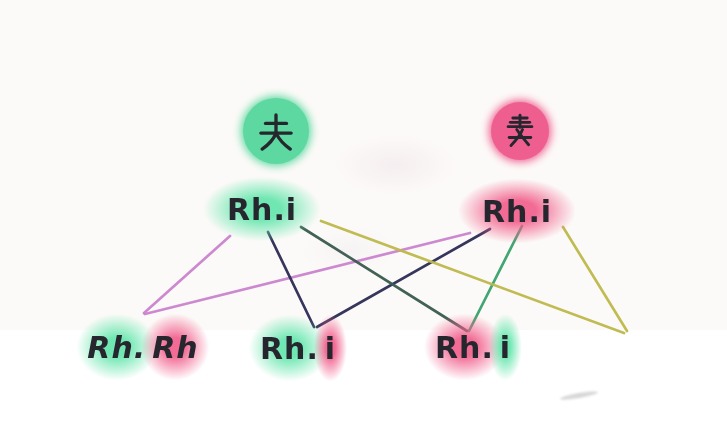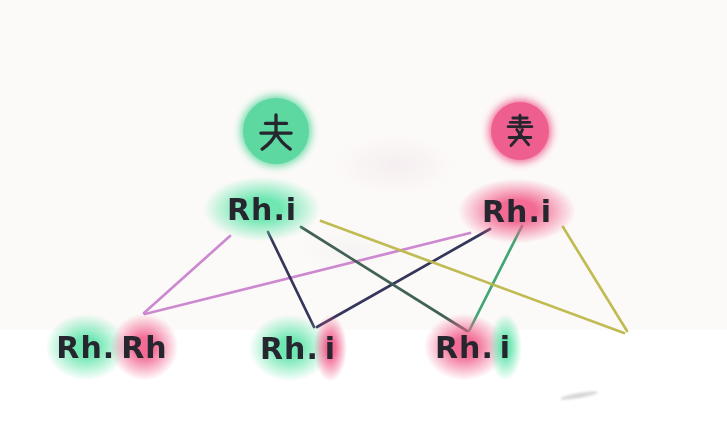--- a/index.html
+++ b/index.html
@@ -95,21 +95,21 @@
       <path d="M 41 46 Q 53 64 74 88"></path>
       <path d="M 20 68 H 80"></path>
     </svg>
 
   </div>
 
   <div class="genotype parent-g glow-green-full" style="left:262px; top:209px;">Rh.i</div>
 
   <div class="genotype parent-g glow-pink-full" style="left:517px; top:211px;">Rh.i</div>
 
-  <div class="genotype child" style="left:112px; top:347px;"><span class="part hl-green">Rh.</span><span class="part hl-pink">Rh</span></div>
+  <div class="genotype child" style="left:143px; top:347px;font-style:italic;"><span class="part hl-green">Rh.</span><span class="part hl-pink">Rh</span></div>
 
   <div class="genotype child" style="left:298px; top:348px;"><span class="part hl-green">Rh.</span><span class="part hl-pink">i</span></div>
 
   <div class="genotype child" style="left:473px; top:347px;"><span class="part hl-pink">Rh.</span><span class="part hl-green">i</span></div>
 
 
   <div class="smudge" style="left:560px; top:393px;"></div>
 </div>
 
 </body></html>

